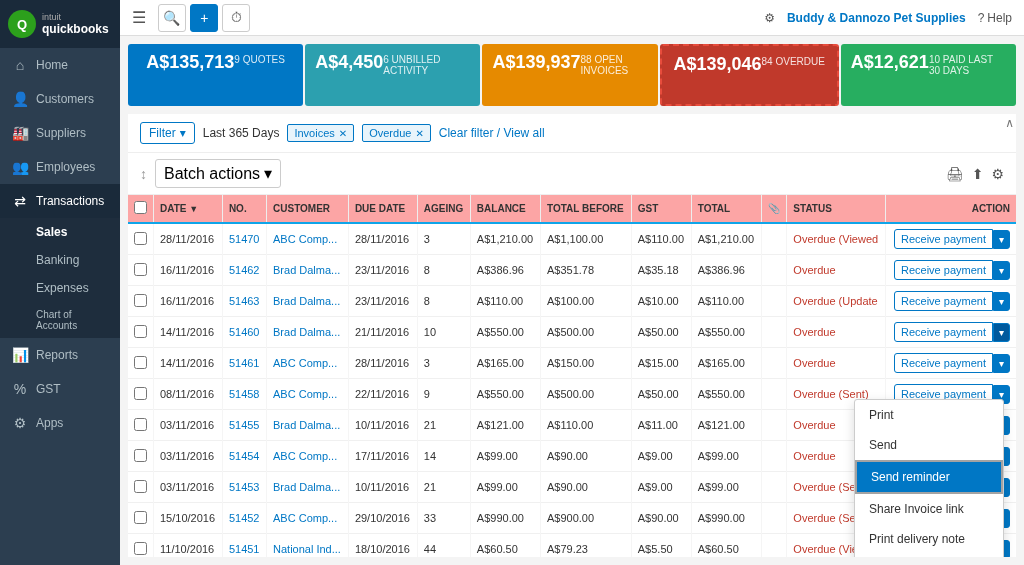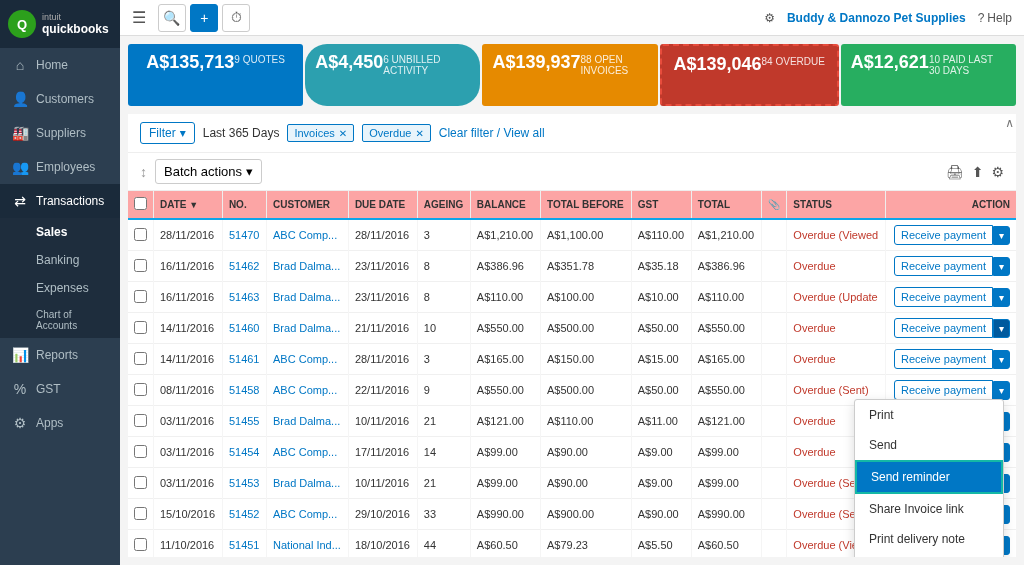--- a/index.html
+++ b/index.html
@@ -68,21 +68,21 @@
       display: flex; flex-shrink: 0; height: 62px;
       margin: 8px 8px 0 8px; gap: 2px;
     }
     .summary-card {
       flex: 1; padding: 8px 10px; border-radius: 3px; cursor: pointer;
       display: flex; flex-direction: row; justify-content: center;
     }
     .summary-card .amount { font-size: 18px; font-weight: bold; color: #fff; }
     .summary-card .label { font-size: 10px; color: rgba(255,255,255,0.85); margin-top: 2px; text-transform: uppercase; }
     .card-blue { background: #0077c5; }
-    .card-teal { background: #2ca0af; border-radius: 22px; }
+    .card-teal { background: #2ca0af; }
     .card-orange { background: #e68a00; }
     .card-red { background: #c0392b; border: 2px dashed #e74c3c; }
     .card-green { background: #27ae60; }
 
     
     .content { flex: 1; background: #fff; margin: 8px; overflow: hidden; display: flex; flex-direction: column; position: relative; }
 
     
     .filter-bar {
       display: flex; align-items: center; gap: 8px;
@@ -101,21 +101,21 @@
     .clear-filter { color: #0077c5; cursor: pointer; font-size: 12px; text-decoration: none; }
     .date-range { font-size: 12px; color: #333; }
 
     
     .actions-bar {
       display: flex; align-items: center; justify-content: space-between;
       padding: 6px 12px; border-bottom: 1px solid #eee; flex-shrink: 0;
     }
     .batch-btn {
       background: #fff; border: 1px solid #ccc; padding: 4px 8px;
-      border-radius: 3px; cursor: pointer; font-size: 13px;
+      border-radius: 3px; cursor: pointer; font-size: 16px;
       display: flex; align-items: center; gap: 4px;
     }
     .action-icons { display: flex; gap: 8px; }
     .action-icon { cursor: pointer; color: #555; font-size: 14px; }
 
     
     .table-wrapper { flex: 1; overflow-y: auto; overflow-x: hidden; }
     table { width: 100%; border-collapse: collapse; font-size: 11px; }
     thead tr { background: #fca5a5; border-bottom: 2px solid #0ea5e9; }
     thead th {
@@ -144,21 +144,21 @@
     .dropdown-menu {
       position: absolute; right: 12px; background: #fff;
       border: 1px solid #ccc; border-radius: 3px; z-index: 100;
       box-shadow: 0 4px 12px rgba(0,0,0,0.15); min-width: 150px;
     }
     .dropdown-menu-item {
       padding: 8px 14px; cursor: pointer; font-size: 12px; color: #333;
       display: flex; align-items: center;
     }
     .dropdown-menu-item.highlighted {
-      background: #0077c5; color: #fff; border: 2px solid #14b8a6;
+      background: #0077c5; color: #fff; border: 2px solid #a3a3a3;
     }
 
     
     .table-wrapper::-webkit-scrollbar { width: 8px; }
     .table-wrapper::-webkit-scrollbar-track { background: #f1f1f1; }
     .table-wrapper::-webkit-scrollbar-thumb { background: #ccc; border-radius: 4px; }
 
     .sort-icon { font-size: 9px; }
     .chevron-up { position: absolute; right: 2px; top: 2px; cursor: pointer; color: #777; font-size: 12px; }
 

